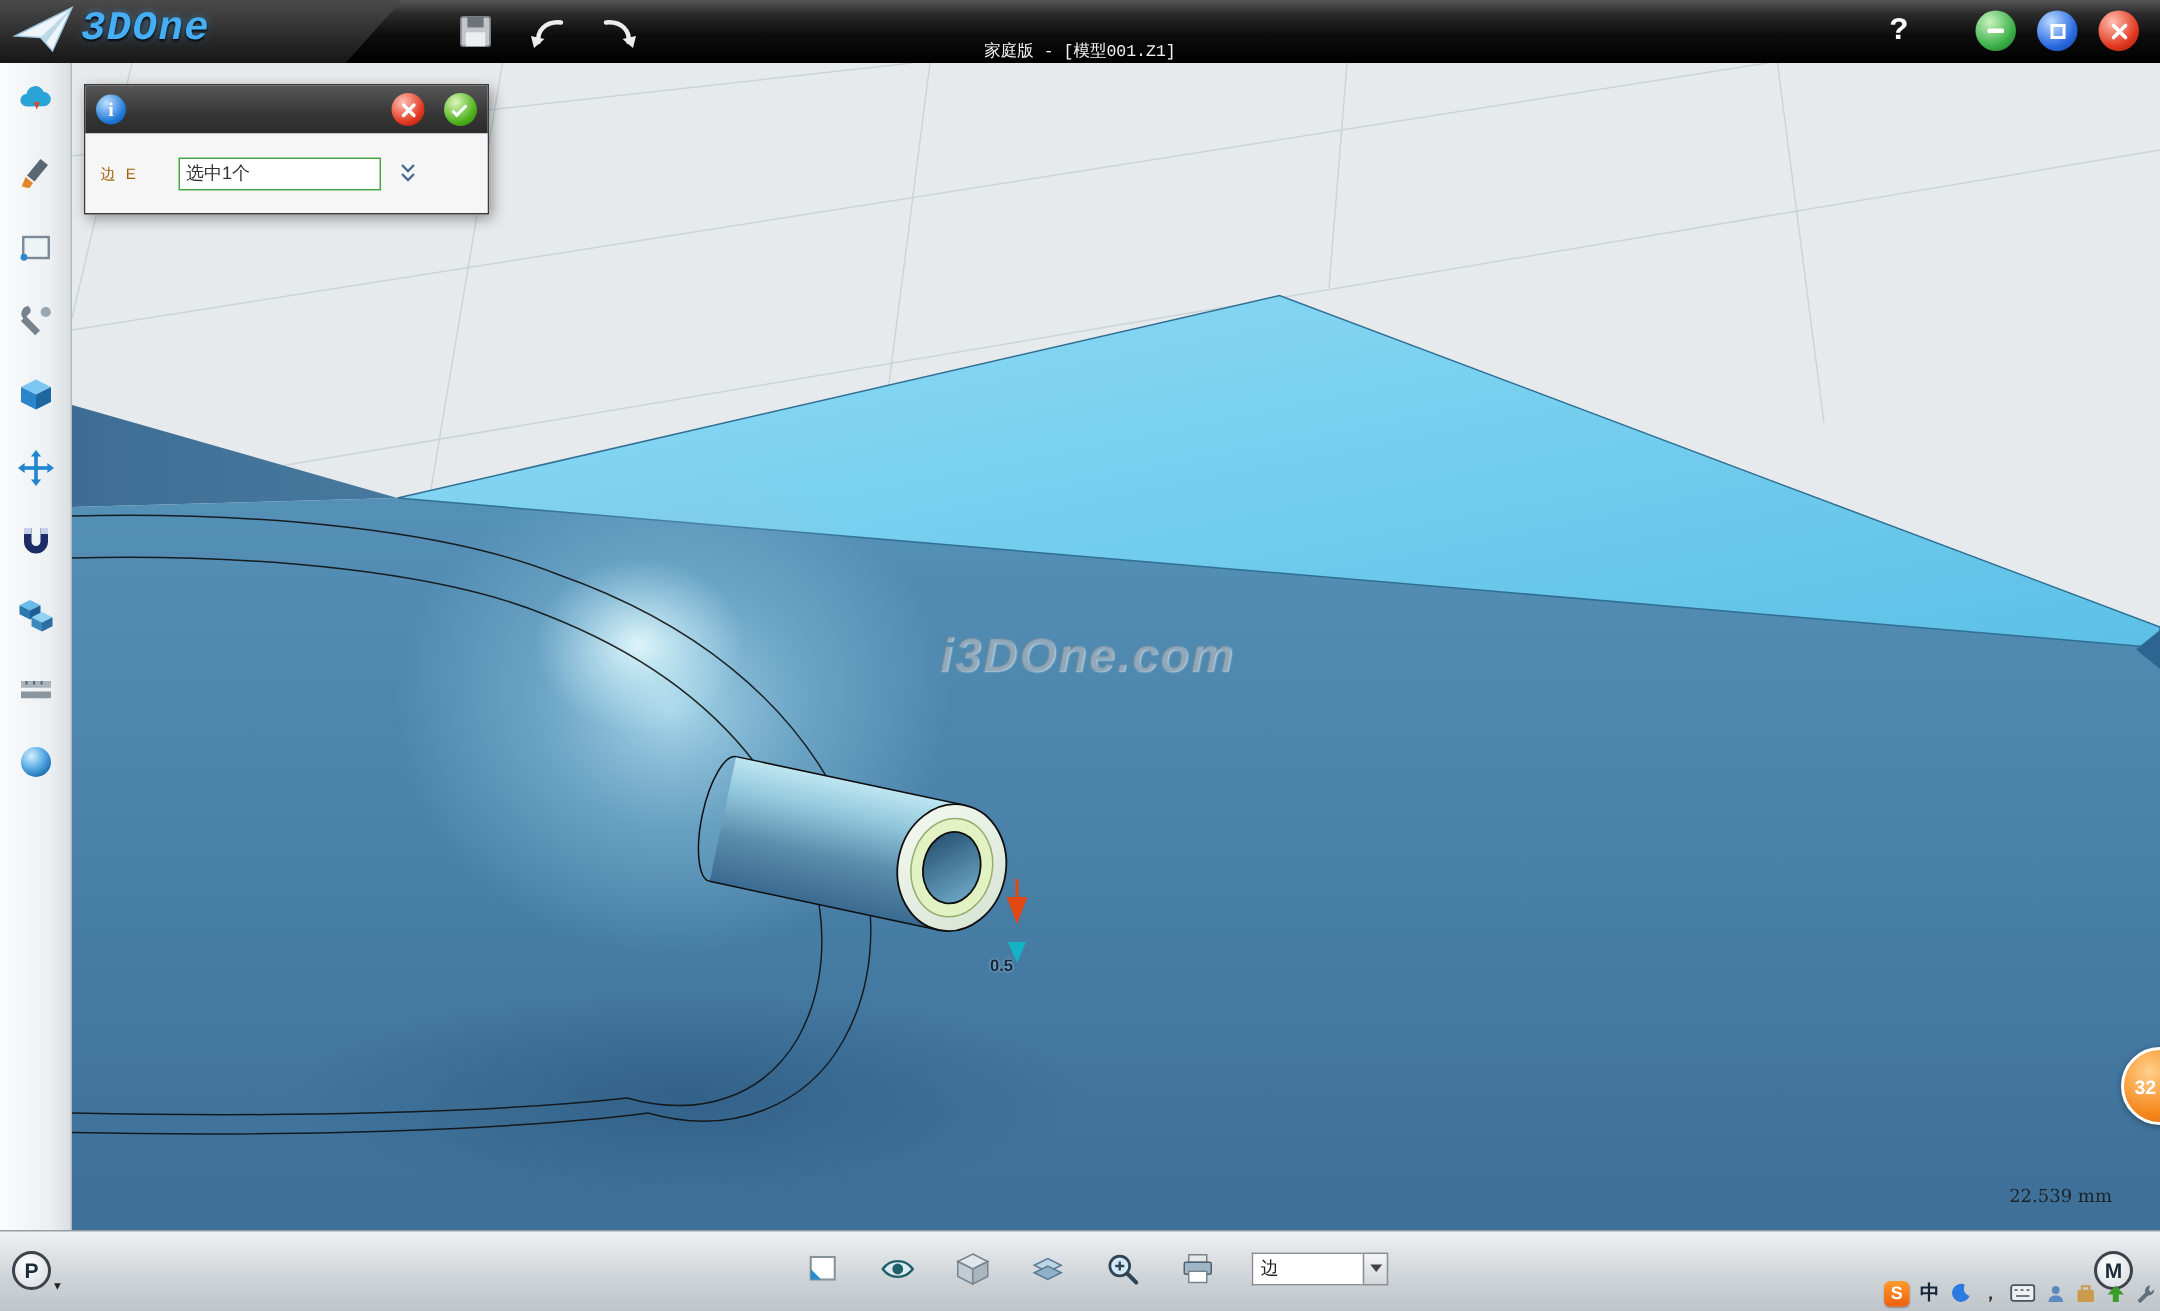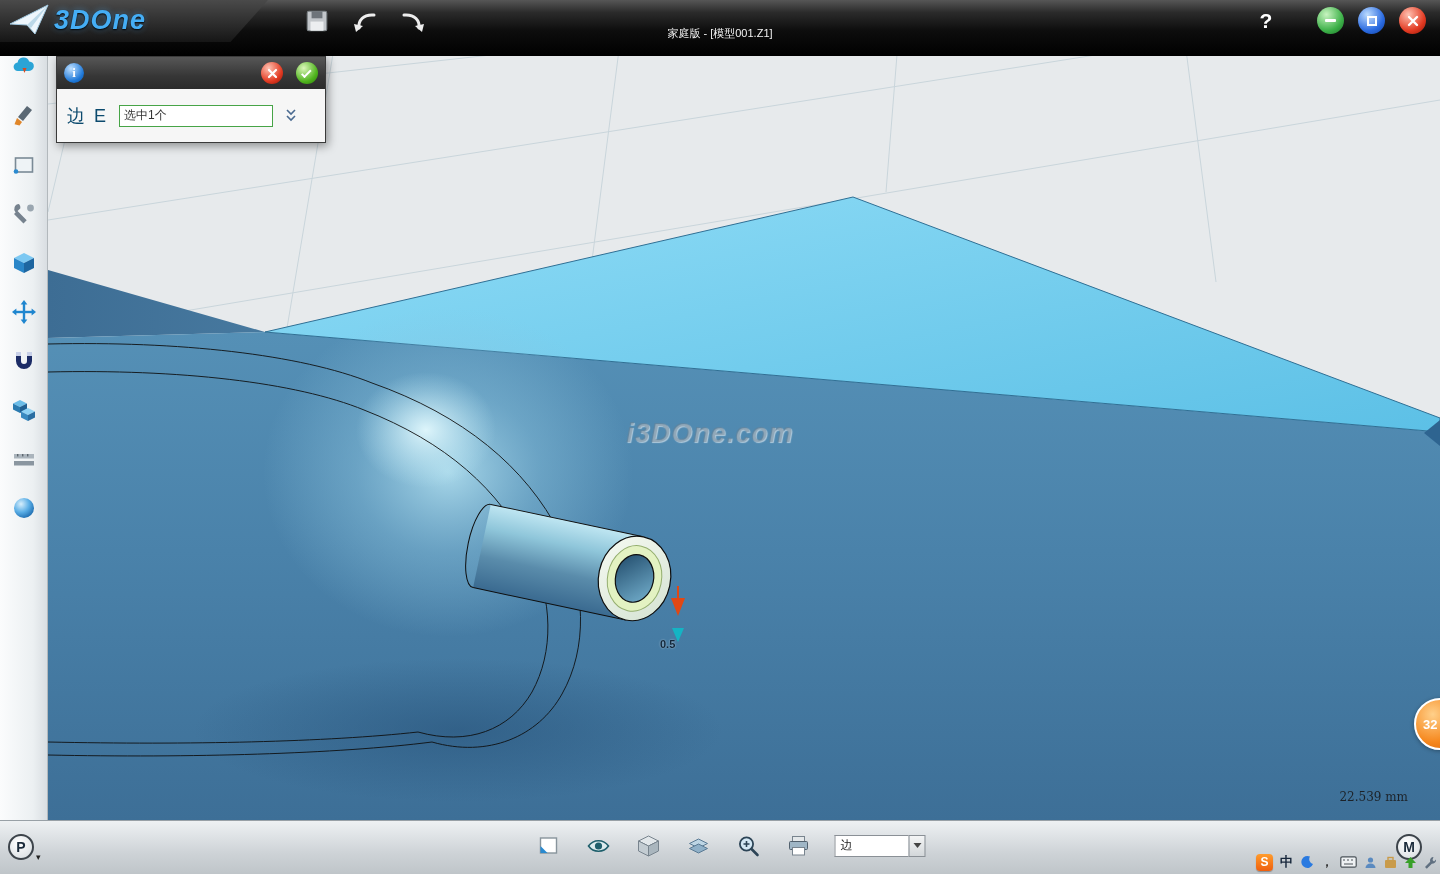--- a/index.html
+++ b/index.html
@@ -1,21 +1,21 @@
 <!DOCTYPE html>
 <html><head>
 <meta charset="utf-8">
 <style>
   * { margin:0; padding:0; box-sizing:border-box; }
   html,body { width:1440px; height:874px; overflow:hidden; font-family:"Liberation Sans", sans-serif; background:#e7eaec; }
   body { position:relative; }
 
   
-  .titlebar { position:absolute; top:0; left:0; right:0; height:56px;
-    background:linear-gradient(180deg,#565656 0%,#2b2b2b 22%,#0d0d0d 55%,#000 100%); z-index:50; }
+  .titlebar { position:absolute; top:0; left:0; right:0; height:42px;
+    background:linear-gradient(180deg,#565656 0%,#2b2b2b 22%,#0d0d0d 55%,#000 100%); z-index:50;font-family:Liberation Mono, monospace; }
   .logo-panel { position:absolute; left:0; top:0; width:268px; height:42px;
     background:linear-gradient(180deg,#4a4a4a,#161616); clip-path:polygon(0 0,100% 0,86% 100%,0 100%); }
   .logo { position:absolute; left:8px; top:2px; display:flex; align-items:center; gap:4px; }
   .logo-text { font-size:27px; font-weight:bold; font-style:italic; color:#45aef5;
     text-shadow:0 1px 2px #000, 0 0 6px rgba(80,180,255,.45); letter-spacing:1px; }
   .tb-actions { position:absolute; left:302px; top:0; height:42px; display:flex; align-items:center; gap:18px; }
   .tb-btn { width:30px; height:30px; display:flex; align-items:center; justify-content:center; cursor:pointer; }
   .tb-title { position:absolute; left:0; right:0; top:12px; height:42px; display:flex; align-items:center; justify-content:center;
     color:#f2f2f2; font-size:11px; pointer-events:none; }
   .tb-help { position:absolute; right:160px; top:7px; width:28px; height:28px; color:#fff; font-size:21px; font-weight:bold;
@@ -28,21 +28,21 @@
   .glyph-max { width:10px; height:10px; border:2px solid #fff; background:rgba(255,255,255,.15); }
 
   
   .sidebar { position:absolute; left:0; top:42px; width:48px; bottom:54px;
     background:linear-gradient(90deg,#fbfcfd,#ecf0f2 70%,#d9dee2); border-right:1px solid #b2b8bc; z-index:20; }
   .tool { width:48px; height:49px; display:flex; align-items:center; justify-content:center; cursor:pointer; }
 
   
   .viewport { position:absolute; left:48px; top:42px; width:1392px; height:778px; overflow:hidden; background:#e7eaec; }
   .scene { position:absolute; left:0; top:0; }
-  .watermark { position:absolute; left:578px; top:376px; font-size:27px; font-weight:bold; font-style:italic;
+  .watermark { position:absolute; left:578px; top:376px; font-size:32px; font-weight:bold; font-style:italic;
     color:rgba(108,124,138,.42); text-shadow:1px 1px 1px rgba(255,255,255,.55); letter-spacing:1px; }
   .dim-label { position:absolute; left:612px; top:570px; font-size:11px; color:#13273a; font-weight:bold;
     text-shadow:0 0 2px rgba(255,255,255,.6);margin-top:26px; }
   .measurement { position:absolute; right:32px; bottom:16px; font-size:12px; color:#1c2228; font-family:"DejaVu Serif", serif; }
   .speed-badge { position:absolute; right:-26px; top:656px; width:52px; height:52px; border-radius:50%;
     background:radial-gradient(circle at 35% 30%, #ffd08a, #f6881e 60%, #d86208); border:2px solid #fff;
     box-shadow:0 1px 4px rgba(0,0,0,.35); color:#fff; font-size:13px; font-weight:bold;
     display:flex; align-items:center; padding-left:7px; }
 
   
@@ -54,22 +54,22 @@
     background:radial-gradient(circle at 35% 28%, #bfe0ff, #1e78d8 65%, #0b4fa0);
     color:#fff; font-size:13px; font-weight:bold; font-family:"Liberation Serif",serif;
     display:flex; align-items:center; justify-content:center; }
   .hd-spacer { flex:1; }
   .hd-btn { width:22px; height:22px; border-radius:50%; display:flex; align-items:center; justify-content:center; cursor:pointer; }
   .hd-cancel { background:radial-gradient(circle at 35% 28%, #ffc2b2, #e23a22 62%, #8f1406); margin-right:13px; }
   .hd-ok { background:radial-gradient(circle at 35% 28%, #dcf6ba, #50b41e 62%, #287806); }
   .chk { width:10px; height:5px; border-left:2.5px solid #fff; border-bottom:2.5px solid #fff;
     transform:rotate(-45deg) translateY(-1px); }
   .mini-dialog .bd { height:53px; display:flex; align-items:center; padding:0 10px; background:#f6f6f6; }
-  .fld-label { font-size:18px; color:#0c4a6e; width:52px; letter-spacing:2px; }
-  .fld-input { width:154px; height:22px; border:1px solid #47a447; background:#fff; font-size:12px; color:#333;
+  .fld-label { font-size:10px; color:#a16207; width:52px; letter-spacing:2px; }
+  .fld-input { width:135px; height:22px; border:1px solid #47a447; background:#fff; font-size:12px; color:#333;
     padding:0 4px; outline:none; font-family:"Liberation Sans",sans-serif; }
   .fld-expand { margin-left:9px; width:18px; height:18px; display:flex; align-items:center; justify-content:center; cursor:pointer; }
 
   
   .bottombar { position:absolute; left:0; right:0; bottom:0; height:54px;
     background:linear-gradient(180deg,#eef1f3,#ced3d7 60%,#bfc5c9); border-top:1px solid #98a0a6; z-index:40; }
   .round-badge { position:absolute; width:26px; height:26px; border-radius:50%; border:2px solid #3c434a;
     background:radial-gradient(circle at 40% 32%, #ffffff, #d4dade); color:#1a2a3a; font-weight:bold; font-size:14px;
     display:flex; align-items:center; justify-content:center; }
   .badge-p { left:8px; top:13px; }

